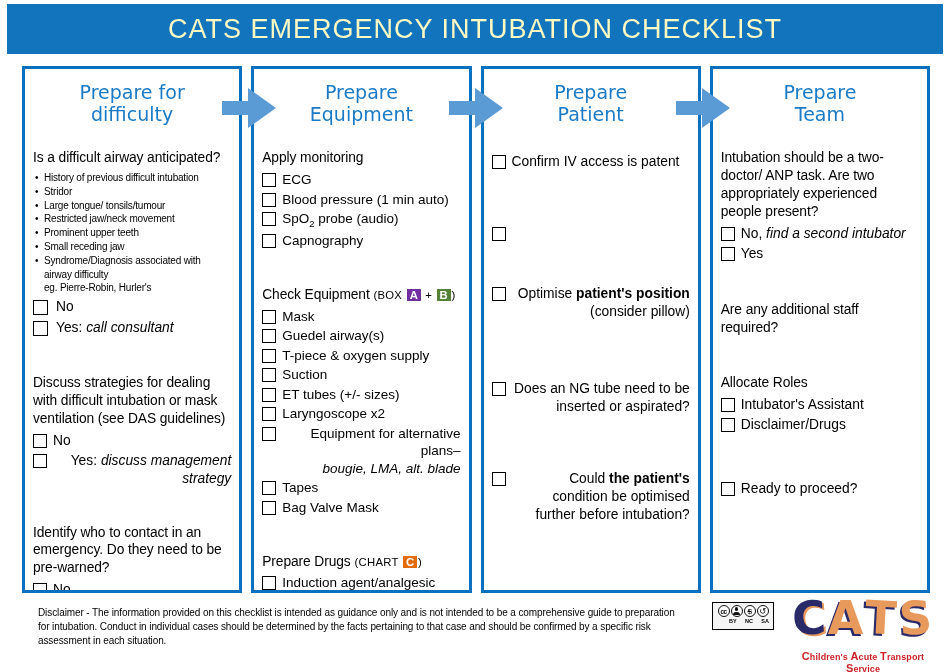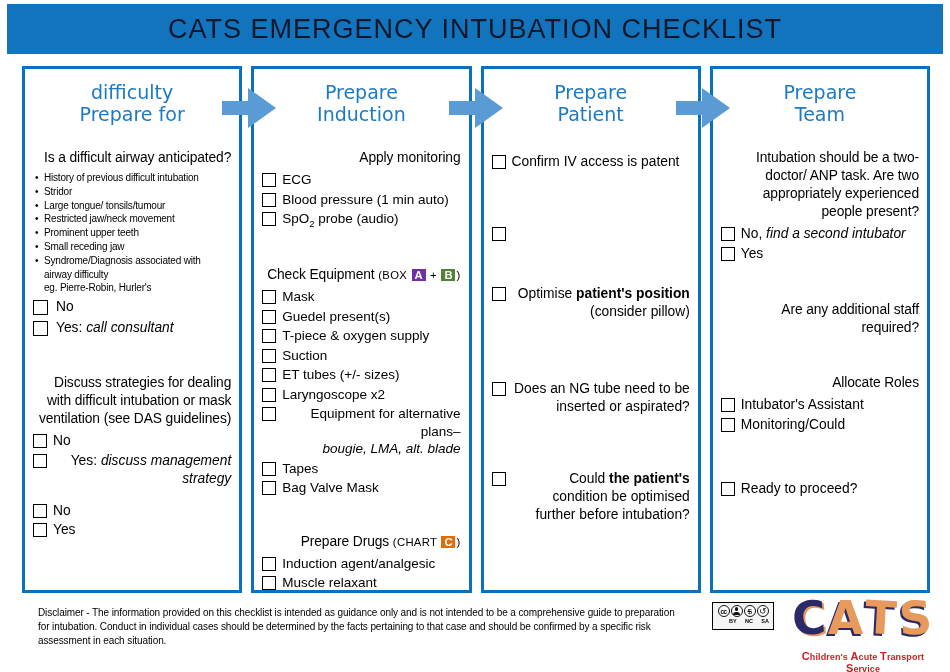--- a/index.html
+++ b/index.html
@@ -1,29 +1,29 @@
 <!DOCTYPE html>
 <html style="--band: #1174bd; --border: #0a70c0; --htext: #1a7ac6; --arrow: #5b9bd5; --tagA: #7030a0; --tagB: #538135; --tagC: #e36c0a; --orange: #e8995c; --navy: #2b2a68; --red: #cc2127;"><head>
 <meta charset="utf-8">
 <style>
   html,body{margin:0;padding:0;background:#fff;}
   .page{position:relative;width:950px;height:672px;background:#fff;overflow:hidden;
         font-family:"Liberation Sans",sans-serif;color:#000;}
   
   .band{position:absolute;left:7px;right:7px;top:4px;height:50px;background:var(--band);}
-  .band .title{color:#0f172a;text-align:center;line-height:50px;font-size:27px;
+  .band .title{color:#fef9c3;text-align:center;line-height:50px;font-size:27px;
         letter-spacing:1px;font-family:"Liberation Sans",sans-serif;font-weight:400;}
   
   .cols{position:absolute;left:22px;right:20px;top:66px;height:527px;display:flex;gap:9px;}
   .col{flex:1;border:3px solid var(--border);background:#fff;box-sizing:border-box;
        padding:4px 8px;overflow:hidden;position:relative;}
   .col-header{text-align:center;color:var(--htext);font-size:19px;line-height:1.16;
        margin-top:8px;margin-bottom:12px;font-family:"DejaVu Sans",sans-serif;}
   .col-body{font-size:13.5px;}
-  .h{font-size:13.8px;line-height:1.3;margin:24px 0 4px;letter-spacing:-0.1px;text-align:right;}
+  .h{font-size:13.8px;line-height:1.3;margin:24px 0 4px;letter-spacing:-0.1px;}
   .chk{display:flex;align-items:flex-start;font-size:13.5px;line-height:1.3;margin:2px 0;text-align:right;}
   .chk .box{width:12px;height:12px;border:1.6px solid #000;background:#fff;flex:none;
        margin-right:6px;margin-top:2px;}
   .chk.lg{margin:3px 0;}
   .chk.lg .box{width:13px;height:13px;margin-right:8px;}
   .col[data-col="0"] .chk .lbl{font-size:13.8px;}
   .col[data-col="2"] .chk .lbl,.col[data-col="3"] .chk .lbl{font-size:13.8px;}
   .bul{margin:2px 0 2px 2px;}
   .bul .li{display:flex;font-size:10px;line-height:1.38;letter-spacing:-0.2px;}
   .bul .dot{width:9px;flex:none;}
@@ -71,22 +71,22 @@
 
 <div class="page">
 
   <div class="band">
     <div class="title">CATS EMERGENCY INTUBATION CHECKLIST</div>
   </div>
 
   <div class="cols">
     <div class="col" data-col="0">
       <div class="col-header">
+          <div>Prepare for</div>
           <div>difficulty</div>
-          <div>Prepare for</div>
         </div>
       <div class="col-body">
           <div class="h"><span>Is a difficult airway anticipated?</span></div>
           <div class="bul">
             <div class="li">
               <span class="dot">•</span>
               <span class="bl">
                 <div>History of previous difficult intubation</div>
               </span>
             </div>
@@ -141,58 +141,63 @@
           <div class="h"><span>Discuss strategies for dealing with difficult intubation or mask ventilation (see DAS guidelines)</span></div>
           <div class="chk">
             <span class="box"></span>
             <span class="lbl"><span>No</span></span>
           </div>
           <div class="chk">
             <span class="box"></span>
             <span class="lbl"><span>Yes: </span><span class="it">discuss management strategy</span></span>
           </div>
           <div style="height: 10px;"></div>
+          <div class="h"><span>Identify who to contact in an emergency. Do they need to be pre-warned?</span></div>
           <div class="chk">
             <span class="box"></span>
             <span class="lbl"><span>No</span></span>
           </div>
           <div class="chk">
             <span class="box"></span>
             <span class="lbl"><span>Yes</span></span>
           </div>
         </div>
     </div>
     <div class="col" data-col="1">
       <div class="col-header">
           <div>Prepare</div>
-          <div>Induction</div>
+          <div>Equipment</div>
         </div>
       <div class="col-body">
           <div class="h"><span>Apply monitoring</span></div>
           <div class="chk">
             <span class="box"></span>
             <span class="lbl"><span>ECG</span></span>
           </div>
           <div class="chk">
             <span class="box"></span>
             <span class="lbl"><span>Blood pressure (1 min auto)</span></span>
           </div>
           <div class="chk">
             <span class="box"></span>
             <span class="lbl"><span>SpO</span><span class="subs">2</span><span> probe (audio)</span></span>
           </div>
+          <div class="chk">
+            <span class="box"></span>
+            <span class="lbl"><span>Capnography</span></span>
+          </div>
           <div style="height: 10px;"></div>
           <div class="h"><span>Check Equipment </span><span class="smc">(BOX </span><span class="tag tagA">A</span><span class="smc"> + </span><span class="tag tagB">B</span><span class="smc">)</span></div>
           <div class="chk">
             <span class="box"></span>
             <span class="lbl"><span>Mask</span></span>
           </div>
           <div class="chk">
             <span class="box"></span>
-            <span class="lbl"><span>Guedel present(s)</span></span>
+            <span class="lbl"><span>Guedel airway(s)</span></span>
           </div>
           <div class="chk">
             <span class="box"></span>
             <span class="lbl"><span>T-piece &amp; oxygen supply</span></span>
           </div>
           <div class="chk">
             <span class="box"></span>
             <span class="lbl"><span>Suction</span></span>
           </div>
           <div class="chk">
@@ -281,21 +286,21 @@
           <div style="height: 12px;"></div>
           <div class="h"><span>Are any additional staff required?</span></div>
           <div style="height: 10px;"></div>
           <div class="h"><span>Allocate Roles</span></div>
           <div class="chk">
             <span class="box"></span>
             <span class="lbl"><span>Intubator's Assistant</span></span>
           </div>
           <div class="chk">
             <span class="box"></span>
-            <span class="lbl"><span>Monitoring/Could</span></span>
+            <span class="lbl"><span>Disclaimer/Drugs</span></span>
           </div>
           <div style="height: 42px;"></div>
           <div class="chk">
             <span class="box"></span>
             <span class="lbl"><span>Ready to proceed?</span></span>
           </div>
         </div>
     </div>
     <div class="arrow a1"></div>
     <div class="arrow a2"></div>

